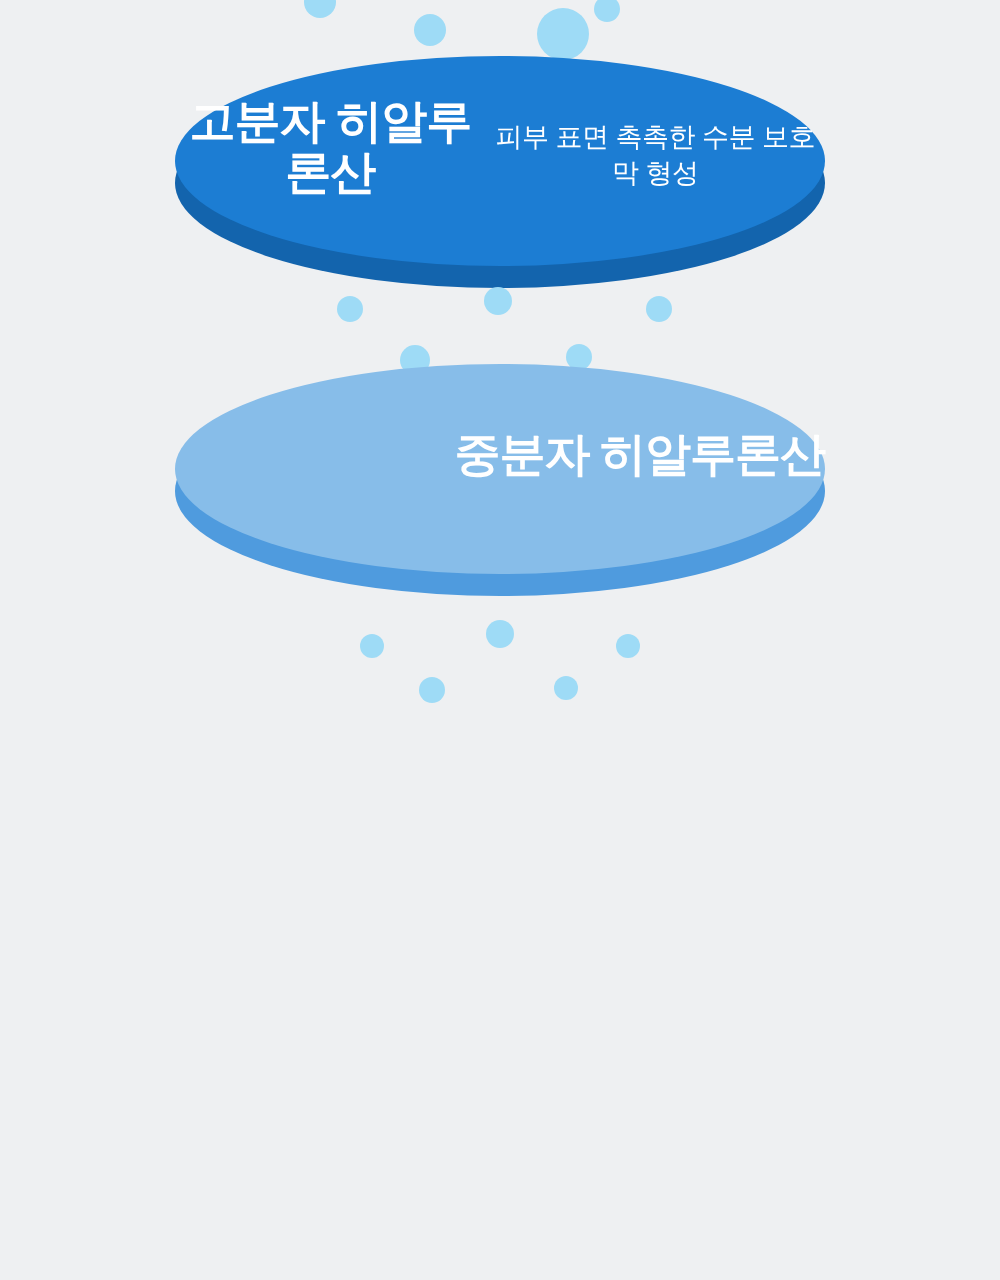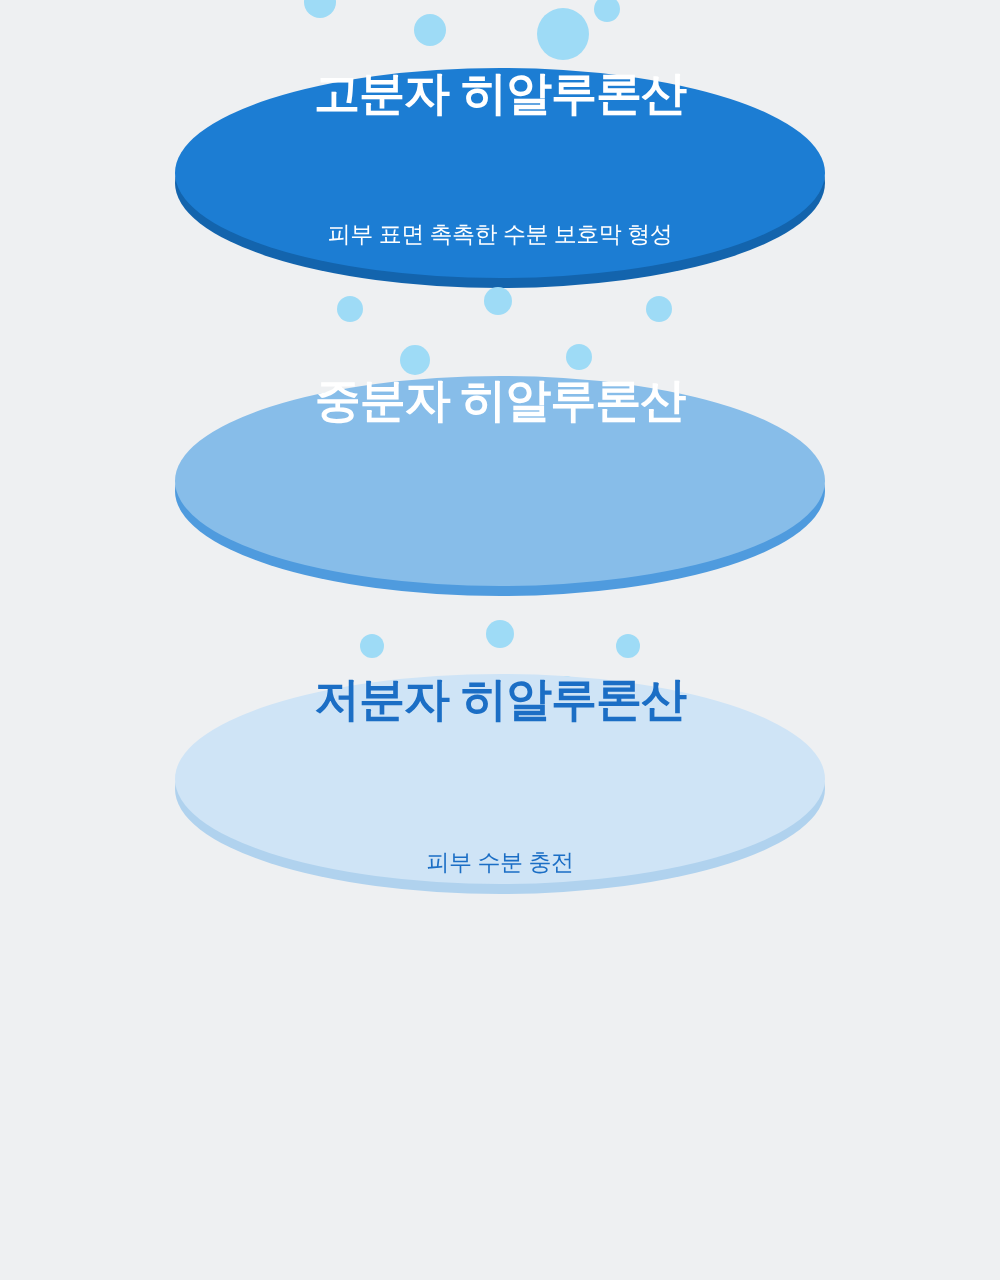--- a/index.html
+++ b/index.html
@@ -30,24 +30,23 @@
   .disc .rim,
   .disc .face {
     position: absolute;
     left: 0;
     width: 650px;
     height: 210px;
     border-radius: 50%;
   }
   .disc .rim { top: 26px; }
   .disc .face {
-    top: 16px;
+    top: 4px;
     display: flex;
-    flex-direction: column;
-    justify-content: space-between;
+    justify-content: flex-end;
     align-items: center;
     text-align: center;
     padding-bottom: 28px;
   }
 
   .disc-1 { top: 52px; }
   .disc-2 { top: 360px; }
   .disc-3 { top: 658px; }
 
   .disc-1 .face { background: var(--disc1-face, #1c7dd3); }
@@ -59,21 +58,21 @@
 
   .layer-title {
     font-size: 46px;
     font-weight: 800;
     letter-spacing: -1px;
     line-height: 1.1;
     color: var(--title-light, #ffffff);
   }
   .layer-subtitle {
     margin-top: 16px;
-    font-size: 23px;
+    font-size: 27px;
     font-weight: 500;
     letter-spacing: -0.5px;
     color: var(--title-light, #ffffff);
   }
   .disc-3 .layer-title,
   .disc-3 .layer-subtitle {
     color: var(--title-blue, #1b6ec5);
   }
 
   .caption {
@@ -124,22 +123,15 @@
   </section>
 
   <div>
     <span class="droplet" style="left:360px; top:634px; width:24px; height:24px;"></span>
     <span class="droplet" style="left:486px; top:620px; width:28px; height:28px;"></span>
     <span class="droplet" style="left:616px; top:634px; width:24px; height:24px;"></span>
     <span class="droplet" style="left:419px; top:677px; width:26px; height:26px;"></span>
     <span class="droplet" style="left:554px; top:676px; width:24px; height:24px;"></span>
   </div>
 
-  <section class="disc disc-3">
-    <div class="rim"></div>
-    <div class="face">
-      <h2 class="layer-title">저분자 히알루론산</h2>
-      <p class="layer-subtitle">피부 수분 충전</p>
-    </div>
-  </section>
 
 
 </div>
 
 </body></html>

